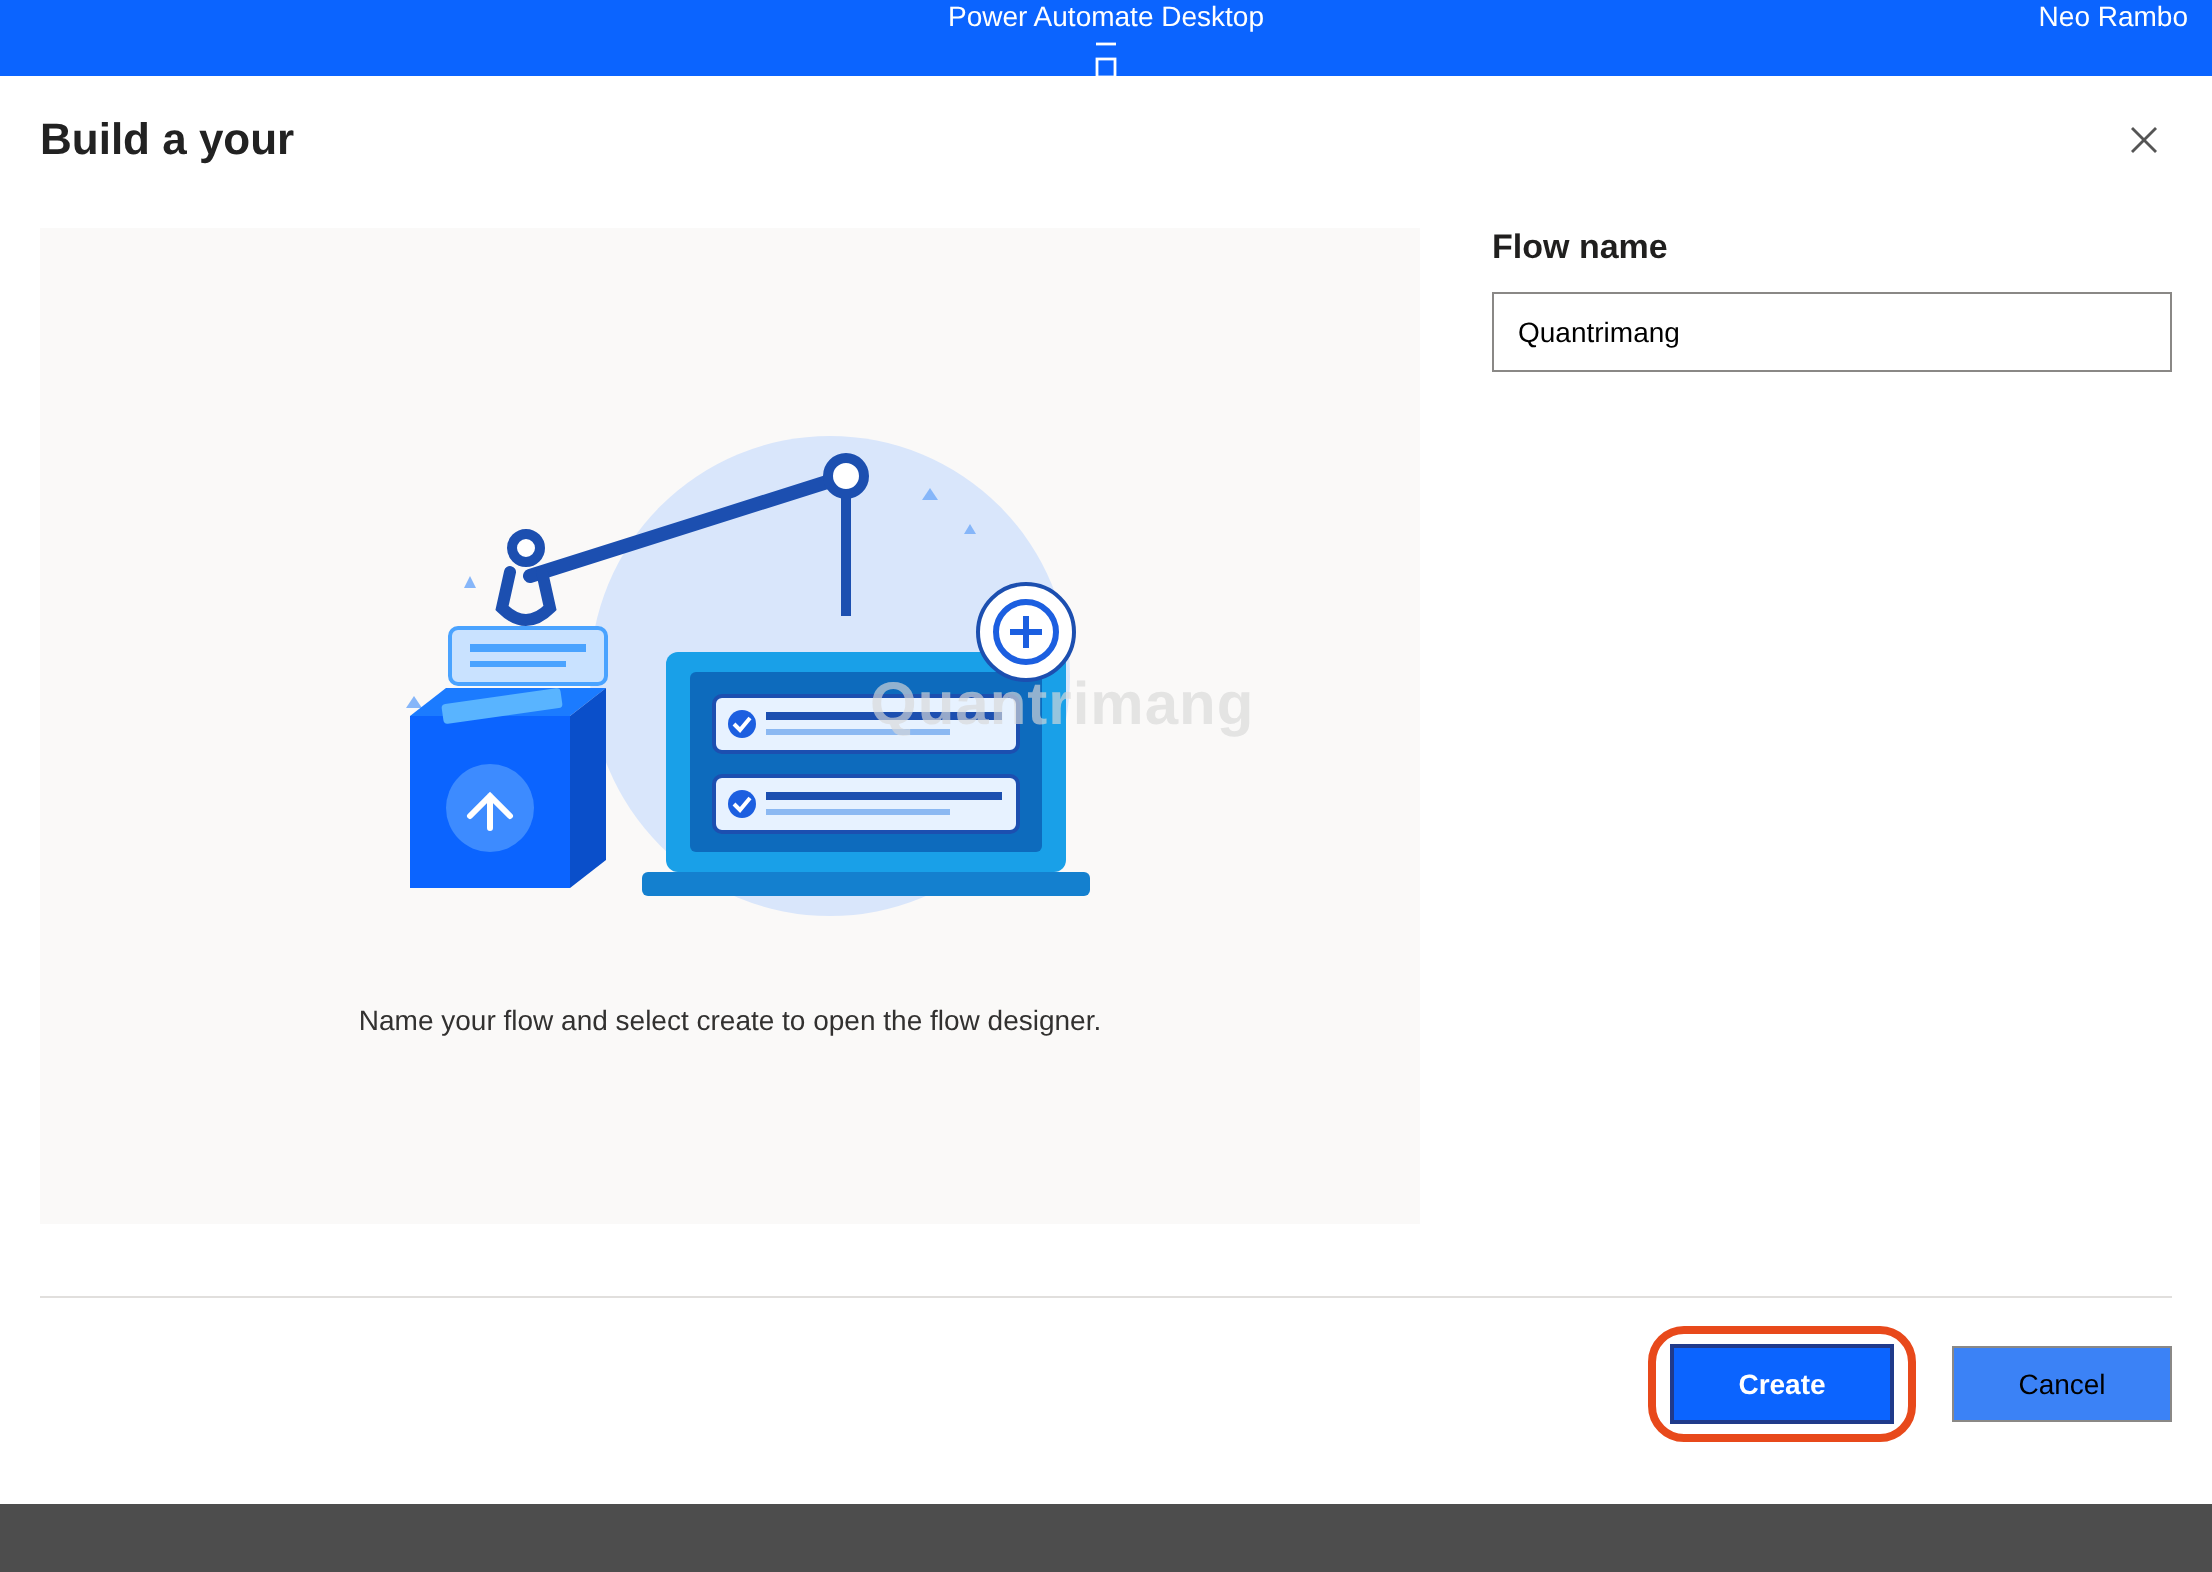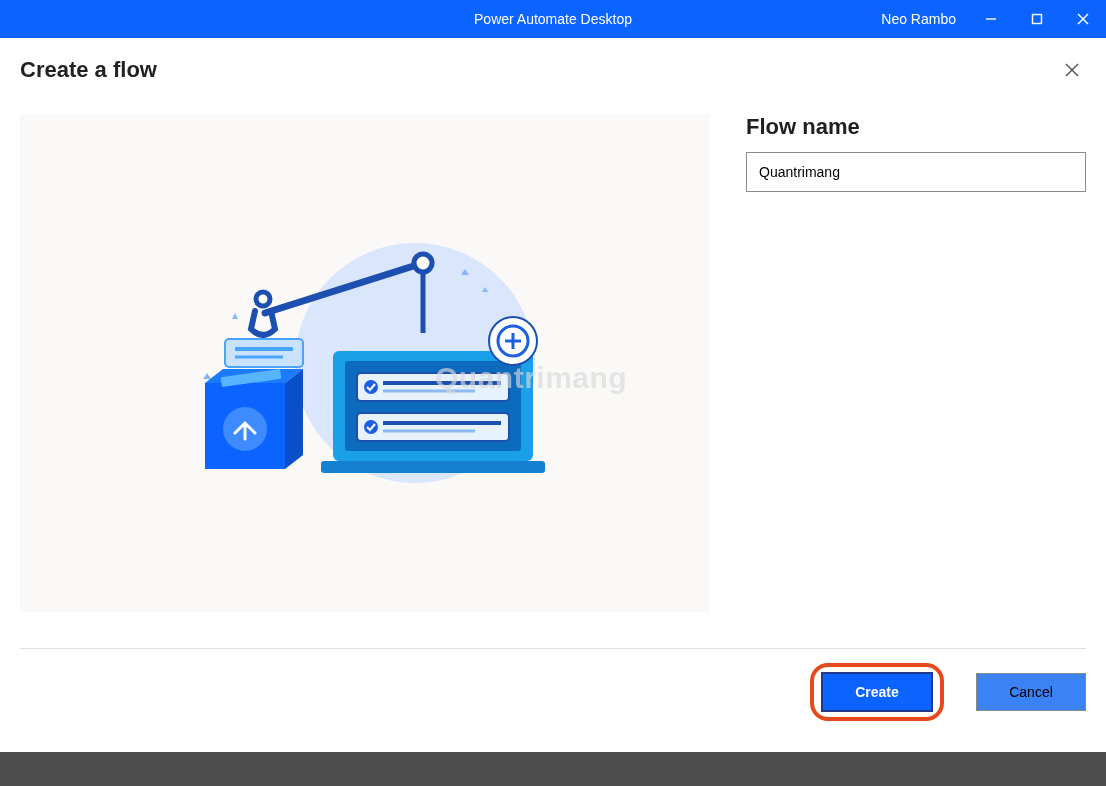--- a/index.html
+++ b/index.html
@@ -1,39 +1,40 @@
 <!DOCTYPE html>
 <html><head>
 <meta charset="utf-8">
 <style>
   * { box-sizing: border-box; margin: 0; padding: 0; }
   html, body { width: 1106px; height: 786px; font-family: "Segoe UI", Arial, sans-serif; background: #fff; overflow: hidden; }
   .titlebar {
     width: 100%; height: 38px; background: #0b64ff; display: flex; align-items: center; color: #fff;
     position: relative;
+    flex-direction: column;
   }
   .titlebar-title { position: absolute; left: 50%; transform: translateX(-50%); font-size: 14px; }
   .titlebar-user { margin-left: auto; font-size: 14px; font-weight: 400; padding-right: 12px; white-space: nowrap; }
   .win-btn { width: 46px; height: 38px; display:flex; align-items:center; justify-content:center; color:#fff; }
   .win-btn svg { stroke:#fff; }
   .dialog { padding: 18px 20px 0 20px; }
   .dialog-header { display:flex; align-items:center; justify-content:space-between; margin-bottom: 30px; }
   .dialog-title { font-size: 22px; font-weight:600; color:#222; }
   .close-dialog { width:28px; height:28px; display:flex; align-items:center; justify-content:center; cursor:pointer; }
   .body { display:flex; padding: 0 20px 0 20px; gap: 36px; }
   .illus-pane { flex: 0 0 690px; height: 498px; background:#faf9f8; display:flex; flex-direction:column; align-items:center; justify-content:center; }
   .illus-caption { font-size:14px; color:#323130; margin-top: 34px; }
   .form-pane { flex: 1; }
-  .field-label { font-size:22px; font-weight:600; color:#201f1e; margin-bottom:12px; }
+  .field-label { font-size:17px; font-weight:600; color:#201f1e; margin-bottom:12px; }
   .text-input {
     width:100%; height:40px; border:1px solid #8a8886; padding: 0 12px; font-size:14px;
     outline:none;
   }
   .footer-sep { border:none; border-top:1px solid #e1dfdd; margin: 36px 20px 0 20px; }
-  .footer { display:flex; justify-content:flex-end; gap:32px; padding: 14px 20px 20px 20px; align-items:center; }
+  .footer { display:flex; justify-content:flex-end; gap:18px; padding: 14px 20px 20px 20px; align-items:center; }
   .highlight-ring {
     border:4px solid #e8491b; border-radius:18px; padding:6px 8px; display:inline-flex;
   }
   .btn {
     height:38px; min-width:110px; padding:0 18px; font-size:14px; border:1px solid #8a8886; background:#3b82f6; cursor:pointer;
   }
   .btn-primary {
     background:#0b64ff; color:#fff; border:1px solid #0b64ff; font-weight:600;
     outline:2px solid #203a8a; outline-offset:-1px;
   }
@@ -64,21 +65,21 @@
   <div class="win-btn">
     <svg width="12" height="12">
         <line x1="1" y1="1" x2="11" y2="11" stroke-width="1.4"></line>
         <line x1="11" y1="1" x2="1" y2="11" stroke-width="1.4"></line>
       </svg>
   </div>
 </div>
 
 <div class="dialog">
   <div class="dialog-header">
-    <div class="dialog-title">Create a flow</div>
+    <div class="dialog-title">Build a your</div>
     <div class="close-dialog">
       <svg width="14" height="14">
           <line x1="1" y1="1" x2="13" y2="13" stroke="#555" stroke-width="1.4"></line>
           <line x1="13" y1="1" x2="1" y2="13" stroke="#555" stroke-width="1.4"></line>
         </svg>
     </div>
   </div>
 </div>
 
 <div class="body">
@@ -136,20 +137,21 @@
           <line x1="218" y1="198" x2="310" y2="198" stroke="#8cb9f2" stroke-width="3"></line>
         </g>
 
         <circle cx="348" cy="108" r="24" fill="#fff" stroke="#1c4fb0" stroke-width="2"></circle>
         <circle cx="348" cy="108" r="15" fill="none" stroke="#1c5fe0" stroke-width="3"></circle>
         <line x1="348" y1="100" x2="348" y2="116" stroke="#1c5fe0" stroke-width="3"></line>
         <line x1="340" y1="108" x2="356" y2="108" stroke="#1c5fe0" stroke-width="3"></line>
       </svg>
       <div class="watermark">Quantrimang</div>
     </div>
+    <div class="illus-caption">Name your flow and select create to open the flow designer.</div>
   </div>
 
   <div class="form-pane">
     <div class="field-label">Flow name</div>
     <input class="text-input" type="text" value="Quantrimang" style="">
   </div>
 </div>
 
 <hr class="footer-sep">
 

